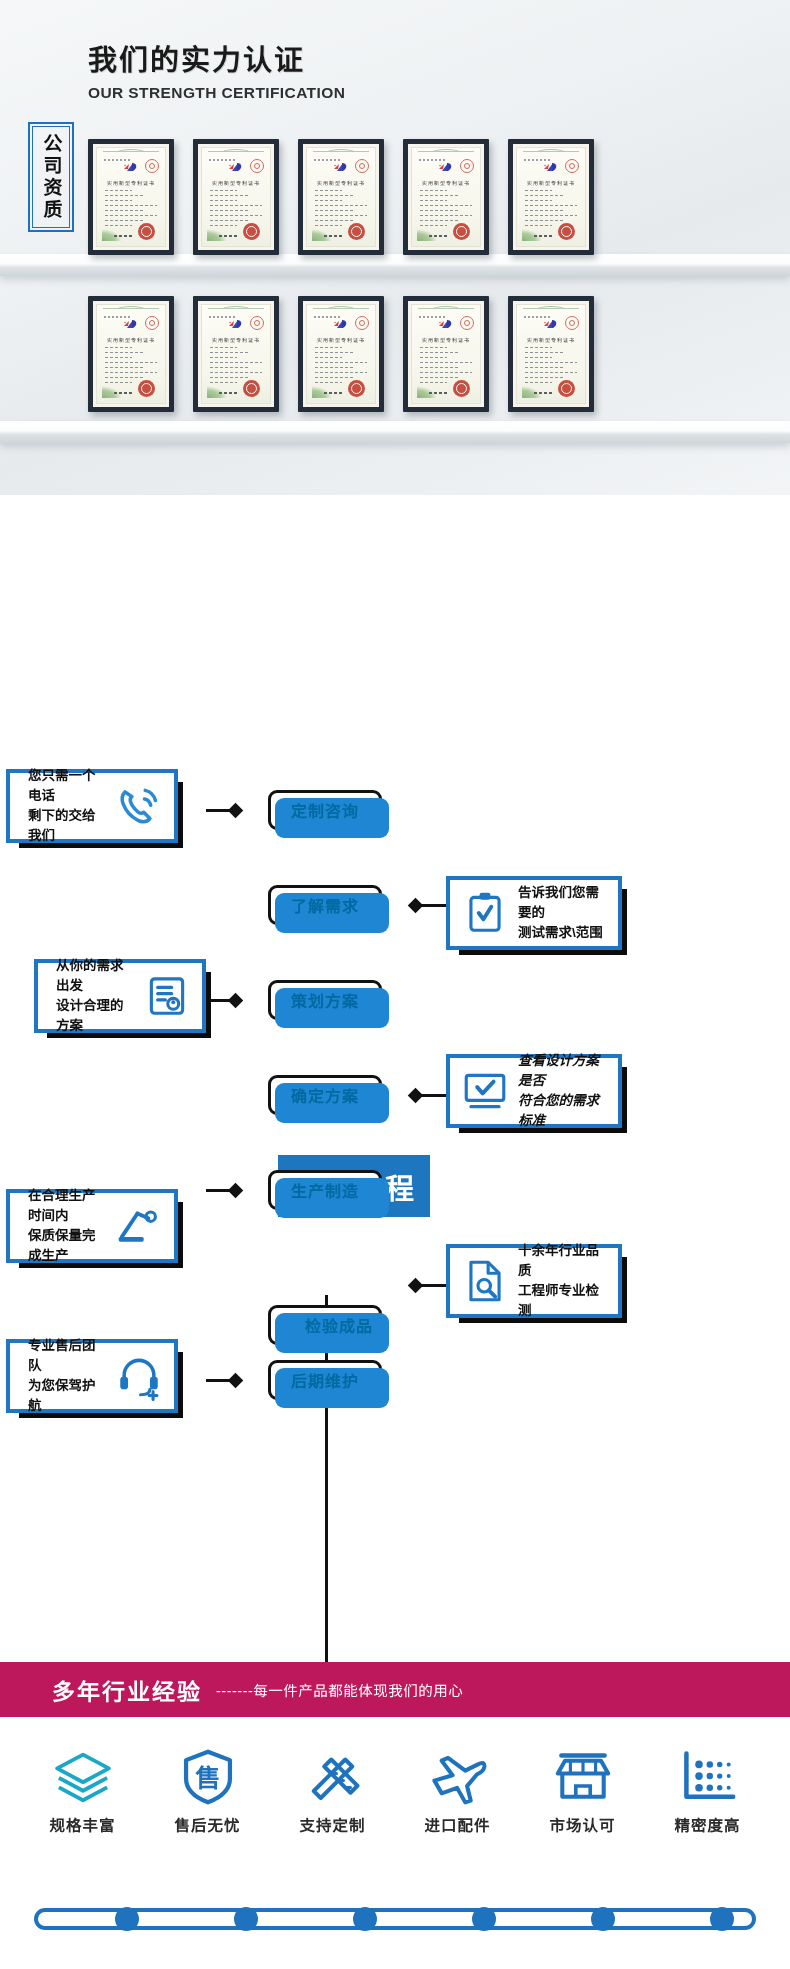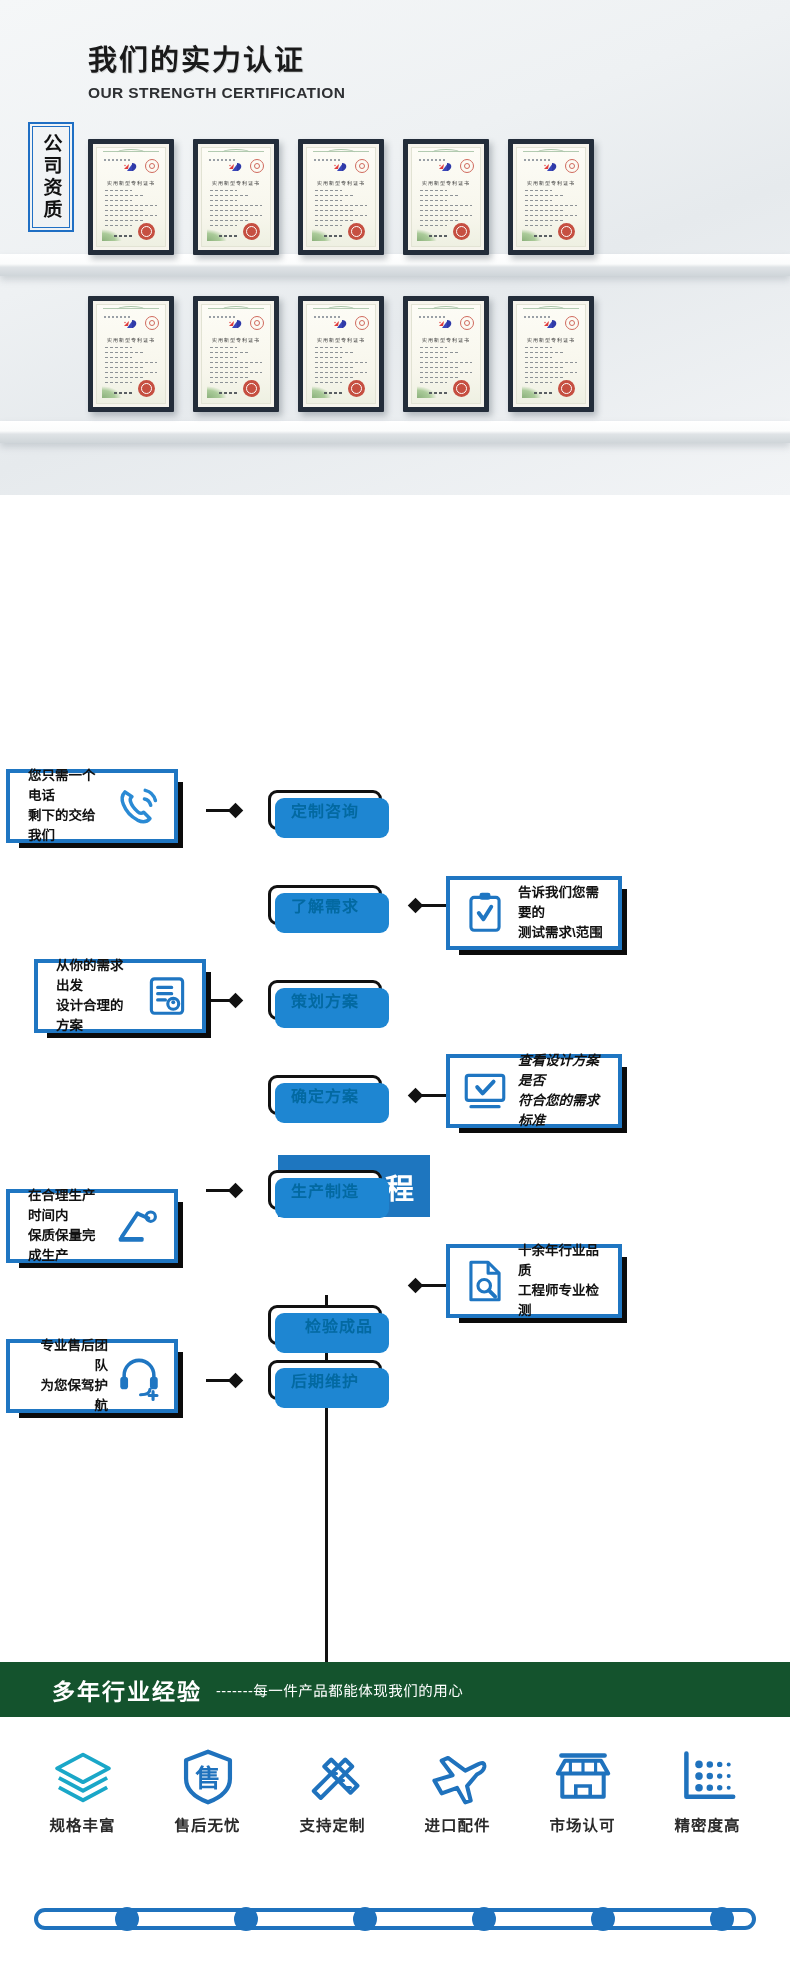--- a/index.html
+++ b/index.html
@@ -197,21 +197,21 @@
   
   .conn { position: absolute; height: 3px; background: #111; z-index: 2; }
   .diamond {
     position: absolute; width: 11px; height: 11px; background: #111;
     transform: rotate(45deg); z-index: 5;
   }
 
   
   .banner {
     position: absolute; left: 0; top: 1662px;
-    width: 790px; height: 55px; background: #14532d;
+    width: 790px; height: 55px; background: #be185d;
     display: flex; align-items: center;
   }
   .banner .b-main {
     margin-left: 52px; color: #fff; font-size: 23px; font-weight: bold; letter-spacing: 2px;
   }
   .banner .b-sub { margin-left: 14px; color: #fff; font-size: 14.5px; letter-spacing: .5px; }
 
   
   .features {
     position: absolute; left: 0; top: 1717px; width: 790px; height: 252px; background:#fff;
@@ -661,21 +661,21 @@
     </svg></div>
             <div class="ctext">十余年行业品质
 工程师专业检测</div>
           </div>
         </div>
         <div class="step" style="left: 268px; top: 865px;">
           <span>后期维护</span>
         </div>
         <div class="diamond" style="left: 230px; top: 880px;"></div>
         <div class="conn" style="left: 206px; width: 26px; top: 884px;"></div>
-        <div class="callout left" style="left: 6px; top: 844px; text-align: right;">
+        <div class="callout left" style="left: 6px; top: 844px;">
           <div class="card">
             <div class="ctext">专业售后团队
 为您保驾护航</div>
             <div class="cicon"><svg viewBox="0 0 64 64">
       <path d="M13 36 v-5 a19 19 0 0 1 38 0 v5" fill="none" stroke="#1f76c2" stroke-width="4.5" stroke-linecap="round"></path>
       <rect x="8" y="33" width="10" height="16" rx="4" fill="#1f76c2"></rect>
       <rect x="46" y="33" width="10" height="16" rx="4" fill="#1f76c2"></rect>
       <path d="M46 49 q0 7 -12 7" fill="none" stroke="#1f76c2" stroke-width="4" stroke-linecap="round"></path>
       <path d="M50 52 v10 M45 57 h10" stroke="#1f76c2" stroke-width="4" stroke-linecap="round"></path>
     </svg></div>

